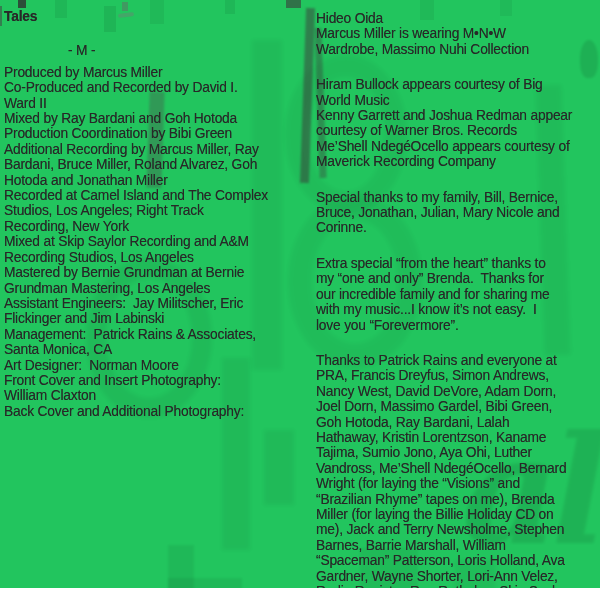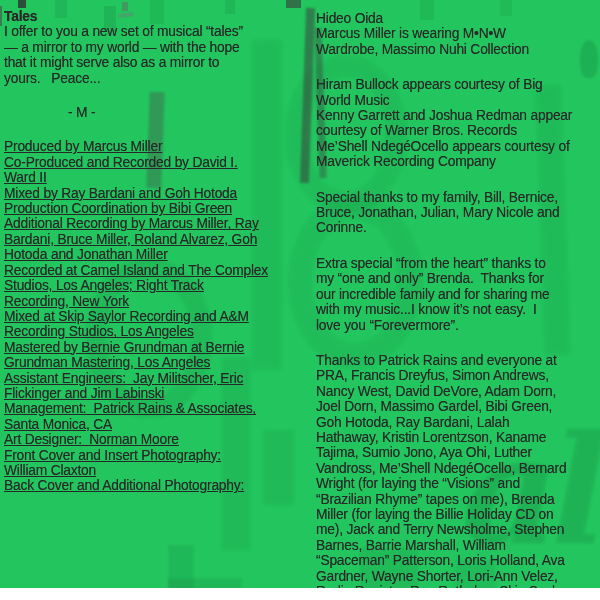--- a/index.html
+++ b/index.html
@@ -16,21 +16,21 @@
     letter-spacing: -0.2px;
     padding-left: 25px;
   }
   .col { position: absolute; }
   .col-left  { left: 4px;   top: 9px;  width: 304px; }
   .col-right { left: 316px; top: 11px; width: 288px; }
   .title { font-weight: bold; }
   .para { white-space: pre-wrap; text-shadow: 0 0 0.4px rgba(40,40,40,0.55); }
   .title { text-shadow: 0 0 0.4px rgba(40,40,40,0.7); }
   .signature { margin: 19px 0 0 64px; text-shadow: 0 0 0.4px rgba(40,40,40,0.55); }
-  .credits { margin-top: 19px; text-decoration: underline; }
+  .credits { margin-top: 6px; }
   .col-right .para + .para { margin-top: 20px; }
 
   
   .wm { position: absolute; pointer-events: none; }
   .wm-t1  { left: 18px;  top: 0;     width: 8px;  height: 8px;   background: #2f2f2f; opacity: .8; }
   .wm-t2  { left: 0;     top: 6px;   width: 2px;  height: 20px;  background: #444;    opacity: .55; }
   .wm-t3  { left: 104px; top: 6px;   width: 12px; height: 26px;  background: #000;    opacity: .08; }
   .wm-t4  { left: 122px; top: 2px;   width: 6px;  height: 9px;   background: #666;    opacity: .45; }
   .wm-t5  { left: 118px; top: 13px;  width: 16px; height: 4px;   background: #777;    opacity: .4; border-radius: 2px; transform: rotate(-8deg); }
   .wm-t6  { left: 286px; top: 0;     width: 15px; height: 8px;   background: #3a3a3a; opacity: .6; }
@@ -94,24 +94,20 @@
     <div class="wm wm-b8"></div>
     <div class="wm wm-b9"></div>
     <div class="wm wm-b10"></div>
     <div class="wm wm-b11"></div>
     <div class="wm wm-c1"></div>
     <div class="wm wm-ale">ale</div>
   </div>
 
   <div class="col col-left">
     <div class="title">Tales</div>
-    <div class="para">I offer to you a new set of musical “tales”
-— a mirror to my world — with the hope
-that it might serve also as a mirror to
-yours.   Peace...</div>
     <div class="signature">- M -</div>
     <div class="para credits">Produced by Marcus Miller
 Co-Produced and Recorded by David I.
 Ward II
 Mixed by Ray Bardani and Goh Hotoda
 Production Coordination by Bibi Green
 Additional Recording by Marcus Miller, Ray
 Bardani, Bruce Miller, Roland Alvarez, Goh
 Hotoda and Jonathan Miller
 Recorded at Camel Island and The Complex

